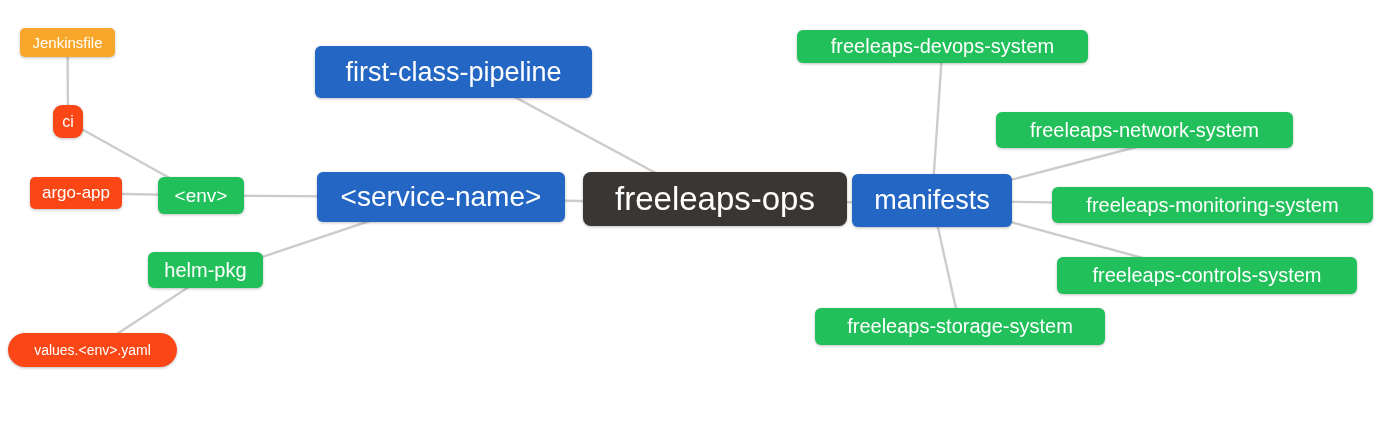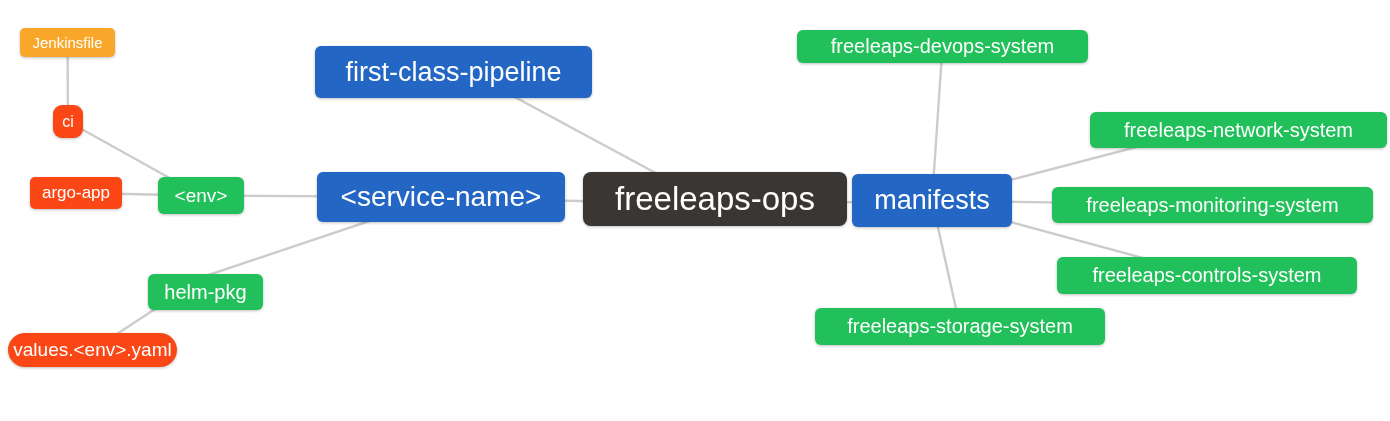--- a/index.html
+++ b/index.html
@@ -20,28 +20,28 @@
     box-shadow:0 1px 3px rgba(0,0,0,.25);
     white-space:nowrap;
     cursor:pointer;
     user-select:none;
   }
   
   #n-jenkinsfile{left:20px;top:28px;width:95px;height:29px;font-size:15px;border-radius:5px;}
   #n-ci{left:53px;top:105px;width:30px;height:33px;font-size:16px;border-radius:9px;}
   #n-argo-app{left:30px;top:177px;width:92px;height:32px;font-size:17px;border-radius:5px;}
   #n-env{left:158px;top:177px;width:86px;height:37px;font-size:19px;}
-  #n-helm-pkg{left:148px;top:274px;width:115px;height:36px;font-size:20px;}
-  #n-values{left:8px;top:333px;width:169px;height:34px;font-size:19px;border-radius:17px;}
+  #n-helm-pkg{left:148px;top:252px;width:115px;height:36px;font-size:20px;}
+  #n-values{left:8px;top:333px;width:169px;height:34px;font-size:14px;border-radius:17px;}
   #n-fcp{left:315px;top:38px;width:277px;height:52px;font-size:27px;}
   #n-service{left:317px;top:172px;width:248px;height:50px;font-size:28px;}
   #n-ops{left:583px;top:172px;width:264px;height:54px;font-size:33px;border-radius:8px;}
   #n-manifests{left:852px;top:174px;width:160px;height:53px;font-size:27px;}
   #n-devops{left:797px;top:30px;width:291px;height:33px;font-size:20px;}
-  #n-network{left:1090px;top:112px;width:297px;height:36px;font-size:20px;}
+  #n-network{left:996px;top:112px;width:297px;height:36px;font-size:20px;}
   #n-monitoring{left:1052px;top:187px;width:321px;height:36px;font-size:20px;}
   #n-controls{left:1057px;top:257px;width:300px;height:37px;font-size:20px;}
   #n-storage{left:815px;top:308px;width:290px;height:37px;font-size:20px;}
 </style>
 </head>
 <body>
 
 <div class="canvas">
 
   <svg class="edges" viewBox="0 0 1390 421">

